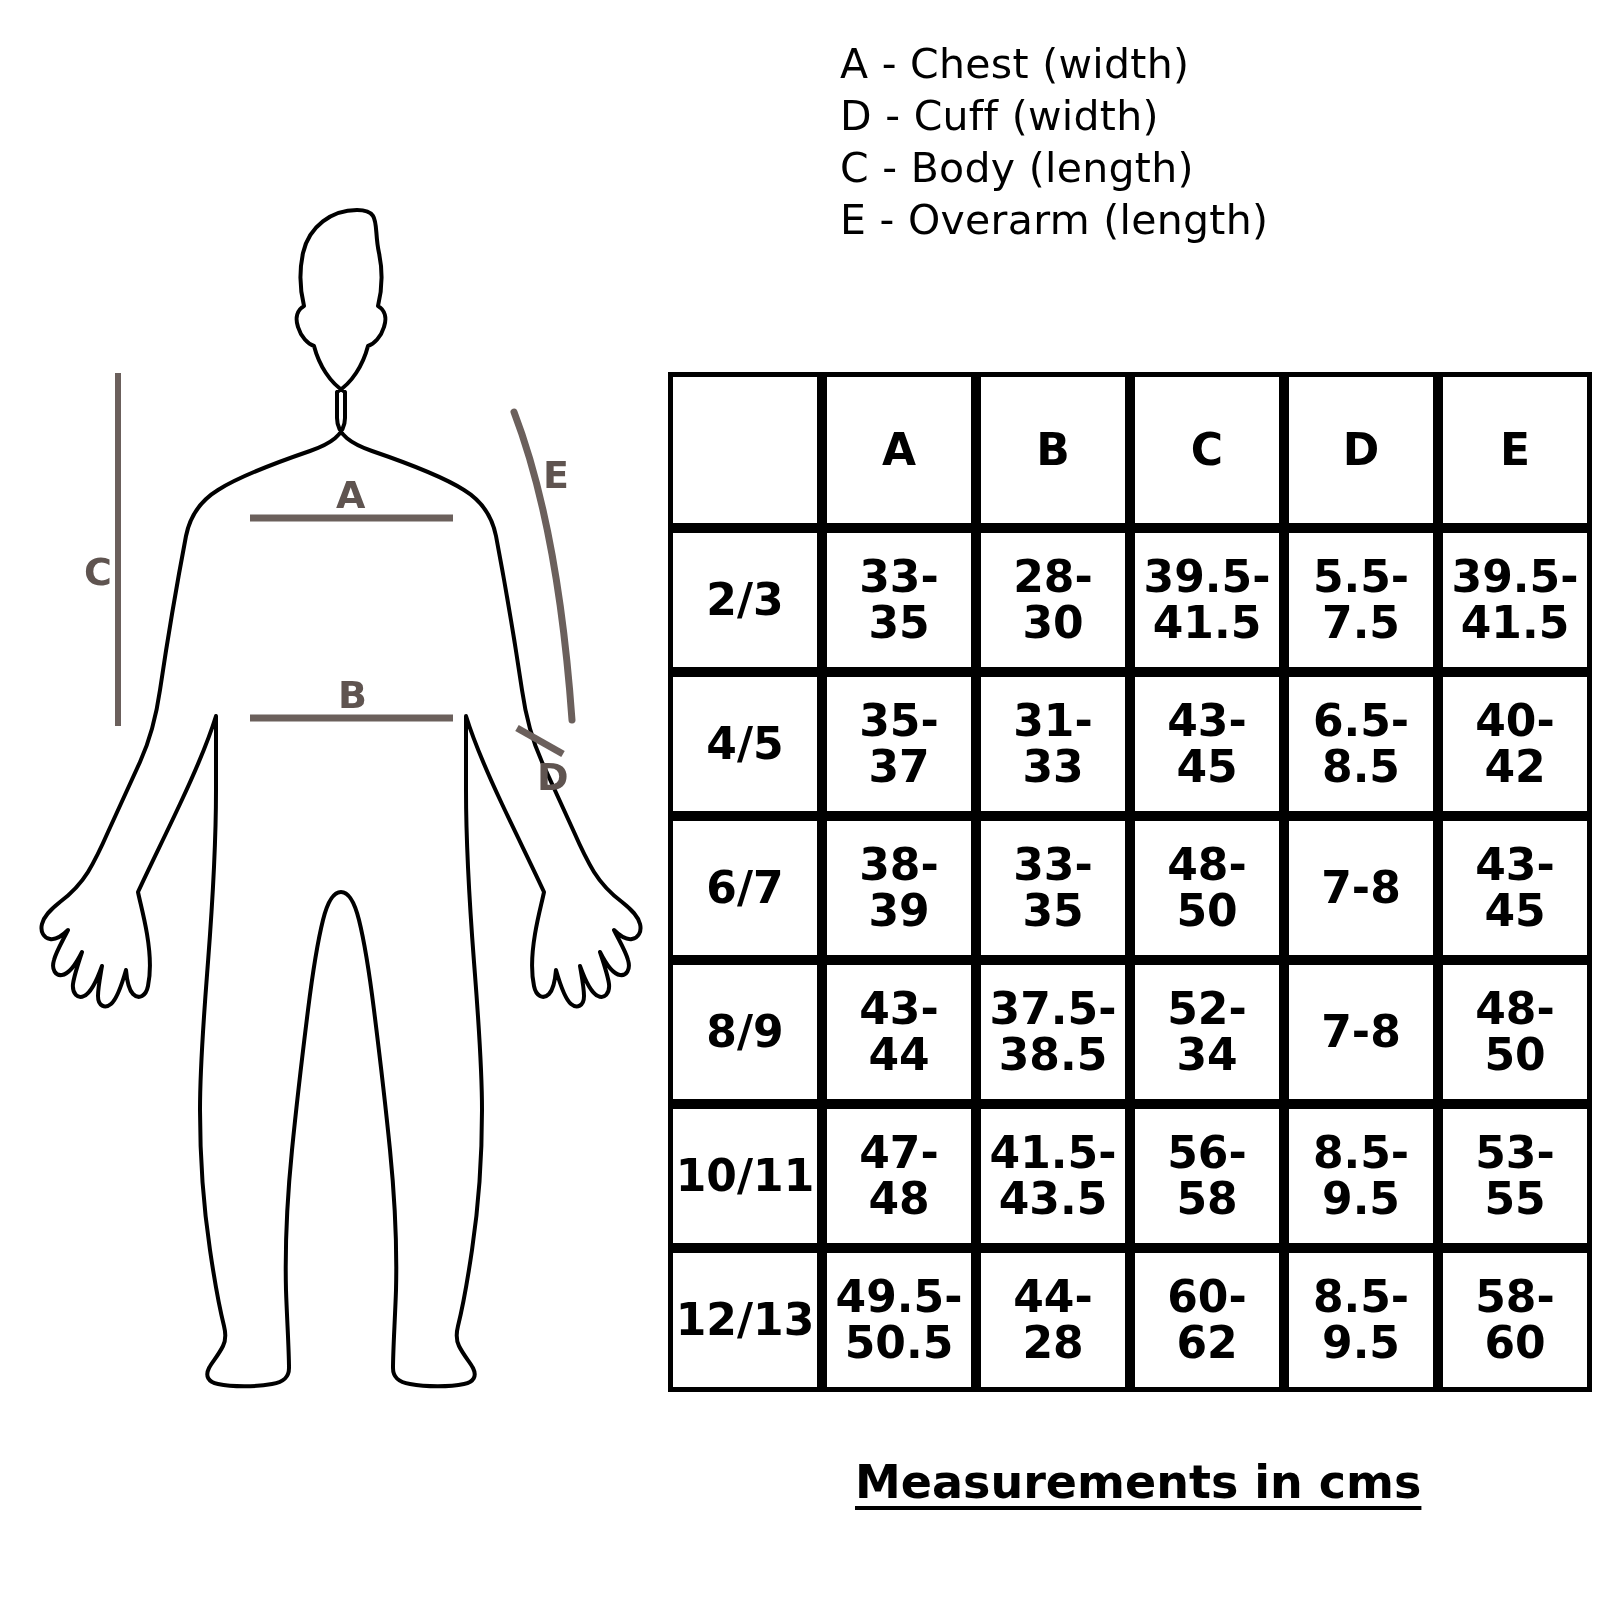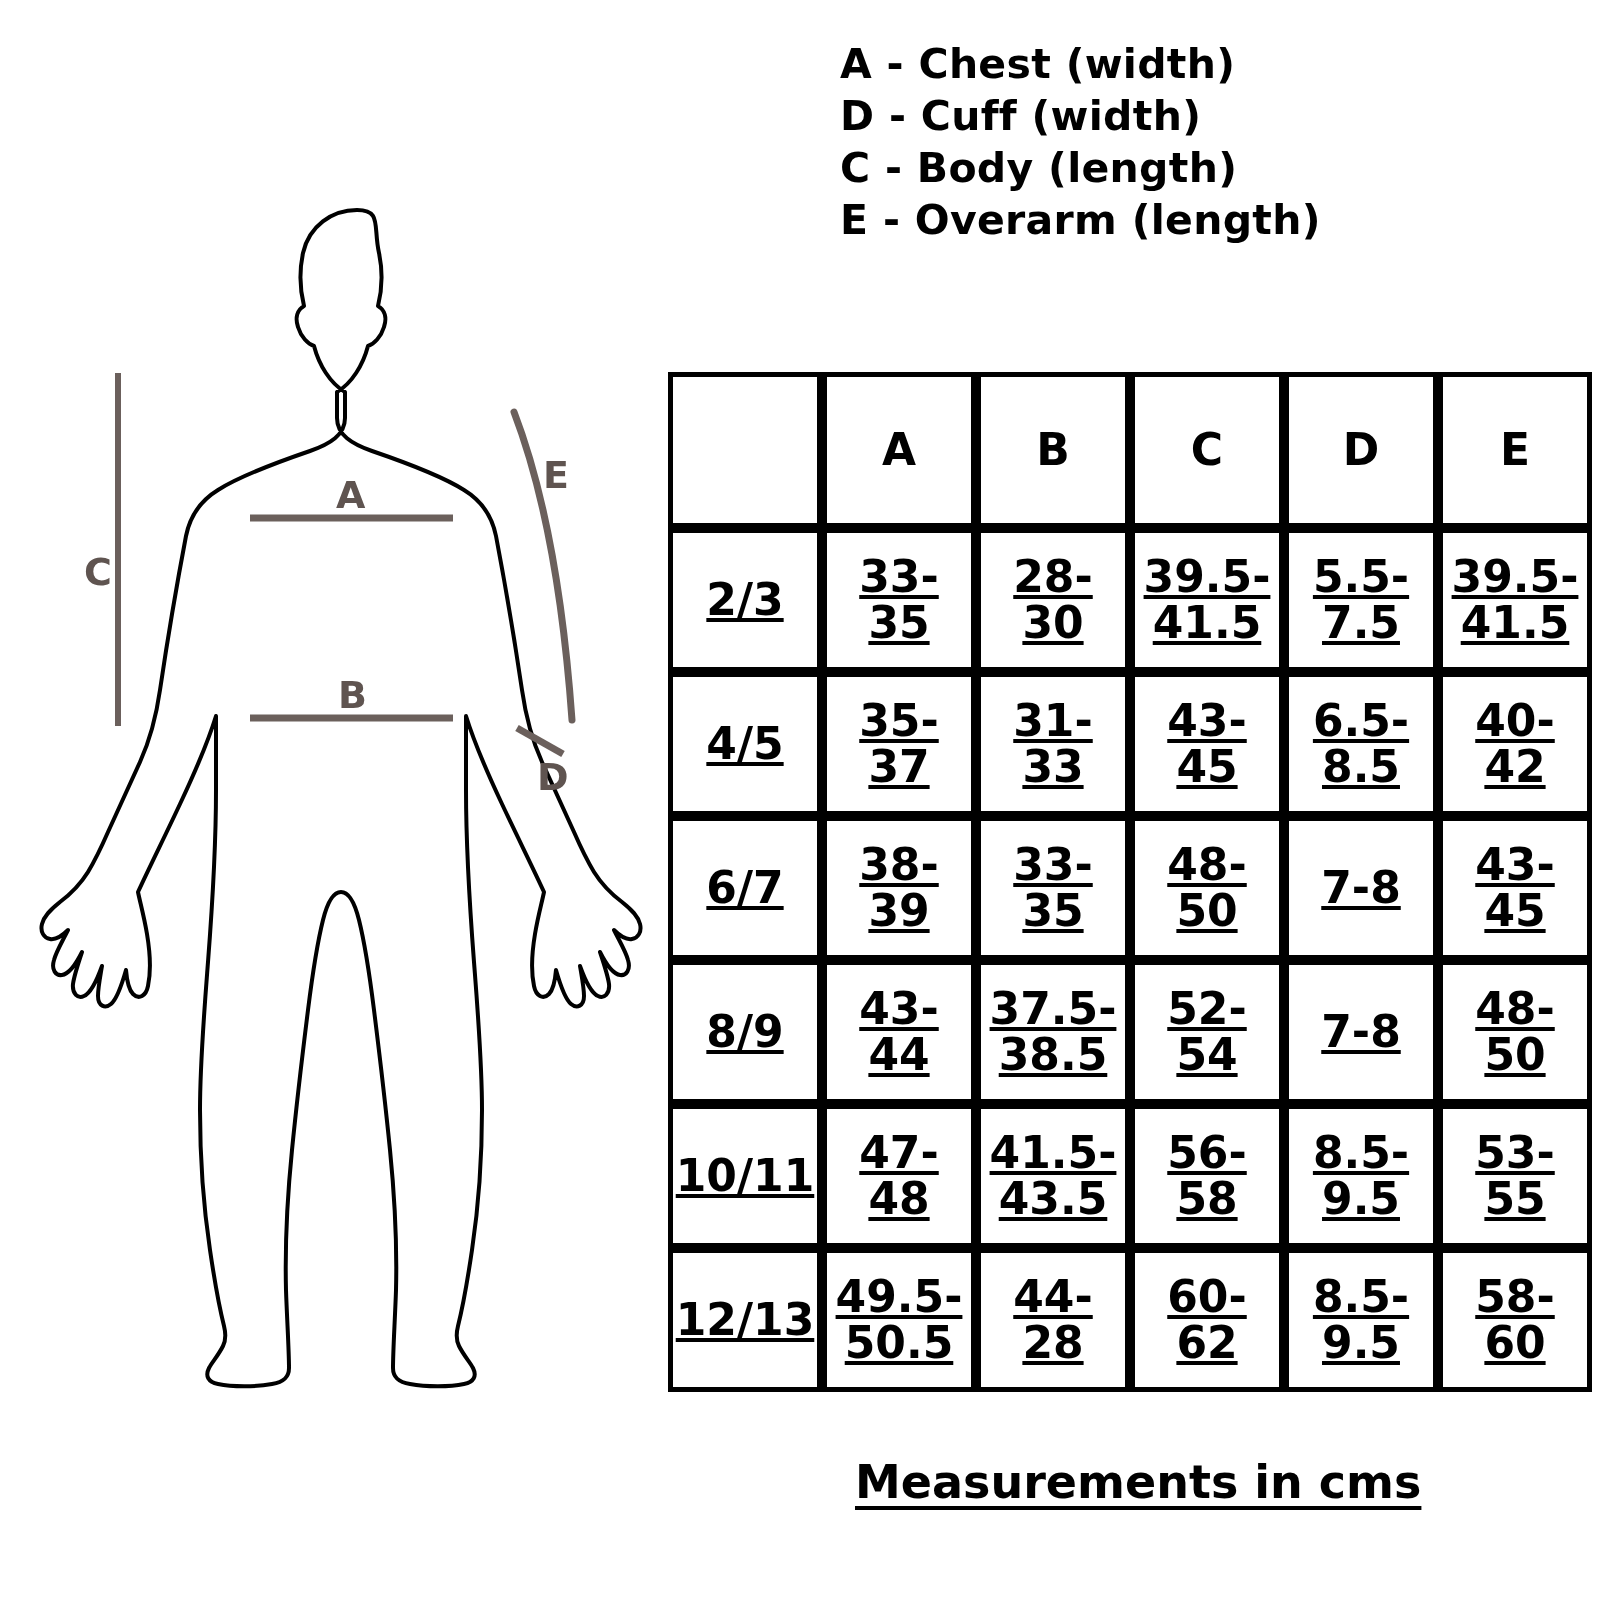--- a/index.html
+++ b/index.html
@@ -18,21 +18,21 @@
 
   
   #legend {
     position: absolute;
     left: 840px;
     top: 38px;
     width: 640px;
   }
   .legend-line {
     font-size: 41px;
-    font-weight: bold;
+    font-weight: normal;
     line-height: 1.27;
     letter-spacing: 0.3px;
     white-space: nowrap;
   }
 
   
   #figure-panel {
     position: absolute;
     left: 0px;
     top: 150px;
@@ -69,21 +69,20 @@
     padding: 0;
     line-height: 1.05;
   }
   #size-table th {
     width: 144px;
     height: 146px;
   }
   #size-table td {
     width: 144px;
     height: 134px;
-    text-decoration: underline;
   }
   td.size-col, th.size-col {
     width: 146px;
   }
   th.corner-blank {
     border: none;
     background: transparent;
   }
   .cellval {
     display: block;
@@ -299,21 +298,21 @@
     </tr>
     <tr>
       <td class="size-col">8/9</td>
       <td>
           <span class="cellval">43-44</span>
         </td>
       <td>
           <span class="cellval">37.5-38.5</span>
         </td>
       <td>
-          <span class="cellval">52-54</span>
+          <span class="cellval">52-34</span>
         </td>
       <td>
           <span class="cellval">7-8</span>
         </td>
       <td>
           <span class="cellval">48-50</span>
         </td>
     </tr>
     <tr>
       <td class="size-col">10/11</td>

